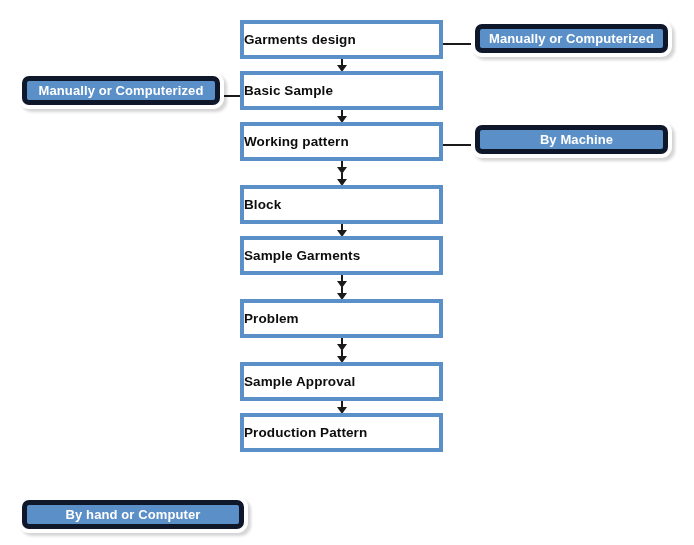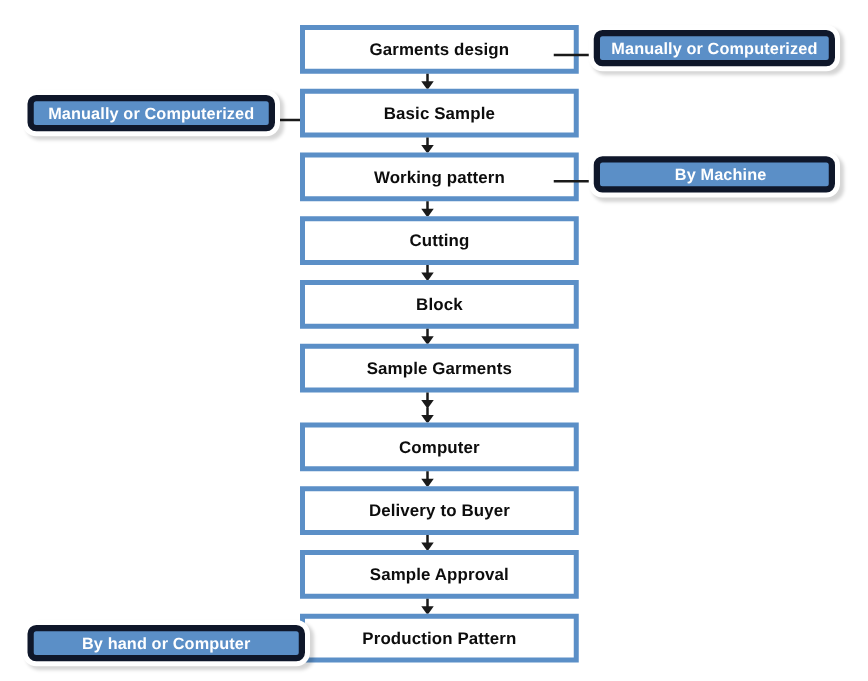--- a/index.html
+++ b/index.html
@@ -29,27 +29,27 @@
     top: 20px;
     width: 203px;
   }
 
   .step-wrap {
     position: relative;
   }
 
   .step-box {
     box-sizing: border-box;
-    width: 223px;
+    width: 203px;
     height: 39px;
     border: 4px solid #5B8FC7;
     background: #ffffff;
     display: flex;
     align-items: center;
-    justify-content: center;
+    justify-content: flex-start;
   }
 
   .step-label {
     font-size: 13.5px;
     font-weight: bold;
     color: #0d0d0d;
     letter-spacing: 0.1px;
     white-space: nowrap;
     text-align: center;
   }
@@ -153,25 +153,20 @@
     <div class="step-wrap">
       <div class="step-box">
         <span class="step-label">Working pattern</span>
       </div>
     </div>
     <div class="connector">
       <div class="stem"></div>
       <div class="head"></div>
     </div>
 
-    <div class="step-wrap">
-      <div class="step-box">
-        <span class="step-label">Cutting</span>
-      </div>
-    </div>
     <div class="connector">
       <div class="stem"></div>
       <div class="head"></div>
     </div>
 
     <div class="step-wrap">
       <div class="step-box">
         <span class="step-label">Block</span>
       </div>
     </div>
@@ -190,33 +185,28 @@
       <div class="head"></div>
     </div>
 
     <div class="connector">
       <div class="stem"></div>
       <div class="head"></div>
     </div>
 
     <div class="step-wrap">
       <div class="step-box">
-        <span class="step-label">Computer</span>
-      </div>
-    </div>
-    <div class="connector">
-      <div class="stem"></div>
-      <div class="head"></div>
-    </div>
-
-    <div class="step-wrap">
-      <div class="step-box">
-        <span class="step-label">Delivery to Buyer</span>
-      </div>
-    </div>
+        <span class="step-label">Problem</span>
+      </div>
+    </div>
+    <div class="connector">
+      <div class="stem"></div>
+      <div class="head"></div>
+    </div>
+
     <div class="connector">
       <div class="stem"></div>
       <div class="head"></div>
     </div>
 
     <div class="step-wrap">
       <div class="step-box">
         <span class="step-label">Sample Approval</span>
       </div>
     </div>

